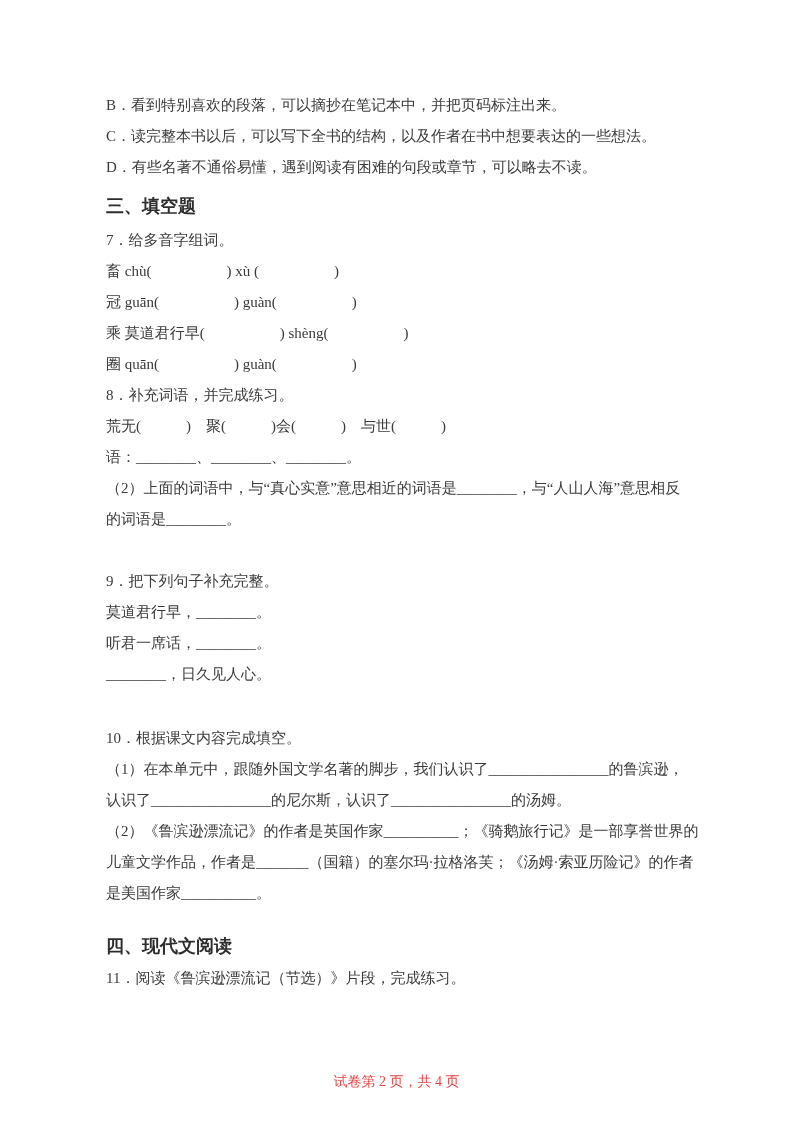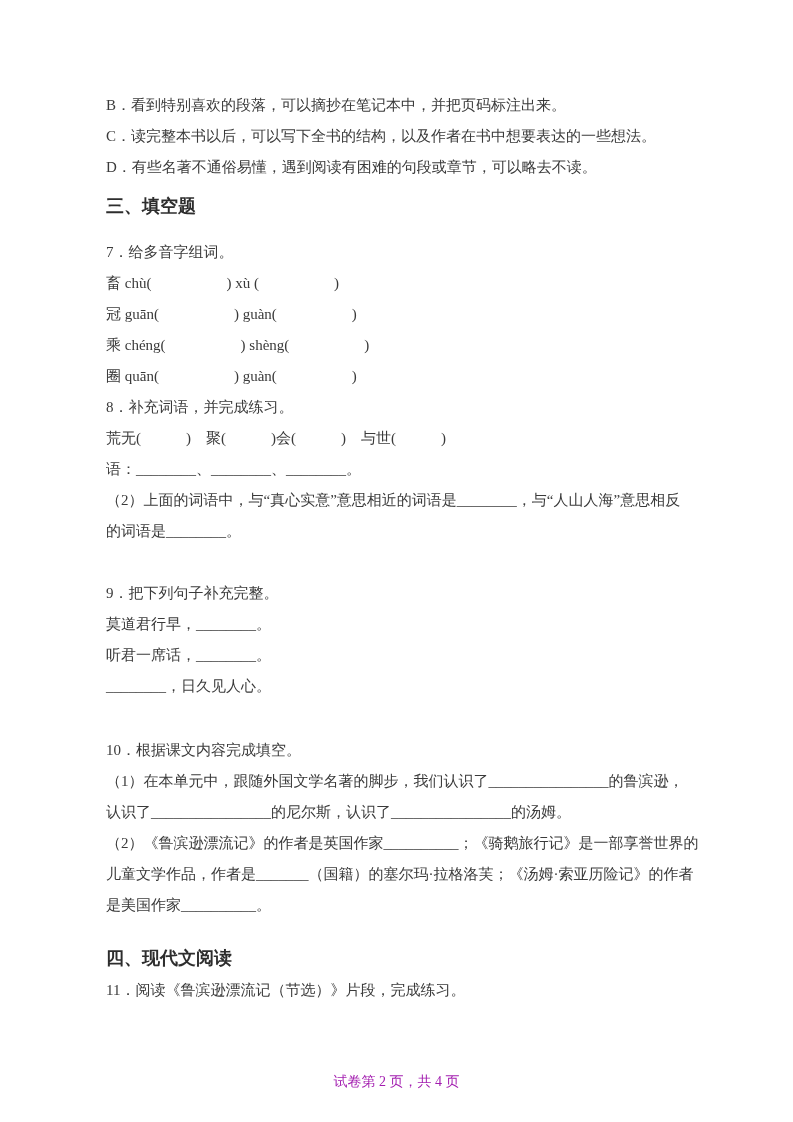--- a/index.html
+++ b/index.html
@@ -28,55 +28,55 @@
     min-height: 31px;
     white-space: pre-wrap;
   }
   .sec-heading {
     font-family: "Liberation Sans", "DejaVu Sans", sans-serif;
     font-weight: bold;
     font-size: 18px;
     line-height: 34px;
     color: #2d2d2d;
     margin-top: 6px;
-    margin-bottom: 14px;
+    margin-bottom: 2px;
   }
   .sec-heading.second {
     margin-top: 20px;
     margin-bottom: 0;
   }
   .gap-above { margin-top: 31px; }
   .gap-above-lg { margin-top: 33px; font-family: Liberation Serif, serif; }
   .footer {
     position: absolute;
     left: 0;
     top: 1072px;
     width: 793px;
     text-align: center;
     font-size: 14px;
     line-height: 20px;
-    color: #a21caf;
+    color: #ef4444;
   }
 </style>
 </head>
 <body>
 
 <div class="page">
   <div class="content">
 
     <div class="line">B．看到特别喜欢的段落，可以摘抄在笔记本中，并把页码标注出来。</div>
     <div class="line">C．读完整本书以后，可以写下全书的结构，以及作者在书中想要表达的一些想法。</div>
     <div class="line">D．有些名著不通俗易懂，遇到阅读有困难的句段或章节，可以略去不读。</div>
 
     <div class="sec-heading">三、填空题</div>
 
     <div class="line">7．给多音字组词。</div>
     <div class="line">畜 chù(　　　　　) xù (　　　　　)</div>
     <div class="line">冠 guān(　　　　　) guàn(　　　　　)</div>
-    <div class="line">乘 chéng(　　　　　) shèng(　　　　　)</div>
+    <div class="line">乘 莫道君行早(　　　　　) shèng(　　　　　)</div>
     <div class="line">圈 quān(　　　　　) guàn(　　　　　)</div>
 
     <div class="line">8．补充词语，并完成练习。</div>
     <div class="line">荒无(　　　)　聚(　　　)会(　　　)　与世(　　　)</div>
     <div class="line">语：________、________、________。</div>
     <div class="line">（2）上面的词语中，与“真心实意”意思相近的词语是________，与“人山人海”意思相反</div>
     <div class="line">的词语是________。</div>
 
     <div class="line gap-above">9．把下列句子补充完整。</div>
     <div class="line">莫道君行早，________。</div>

